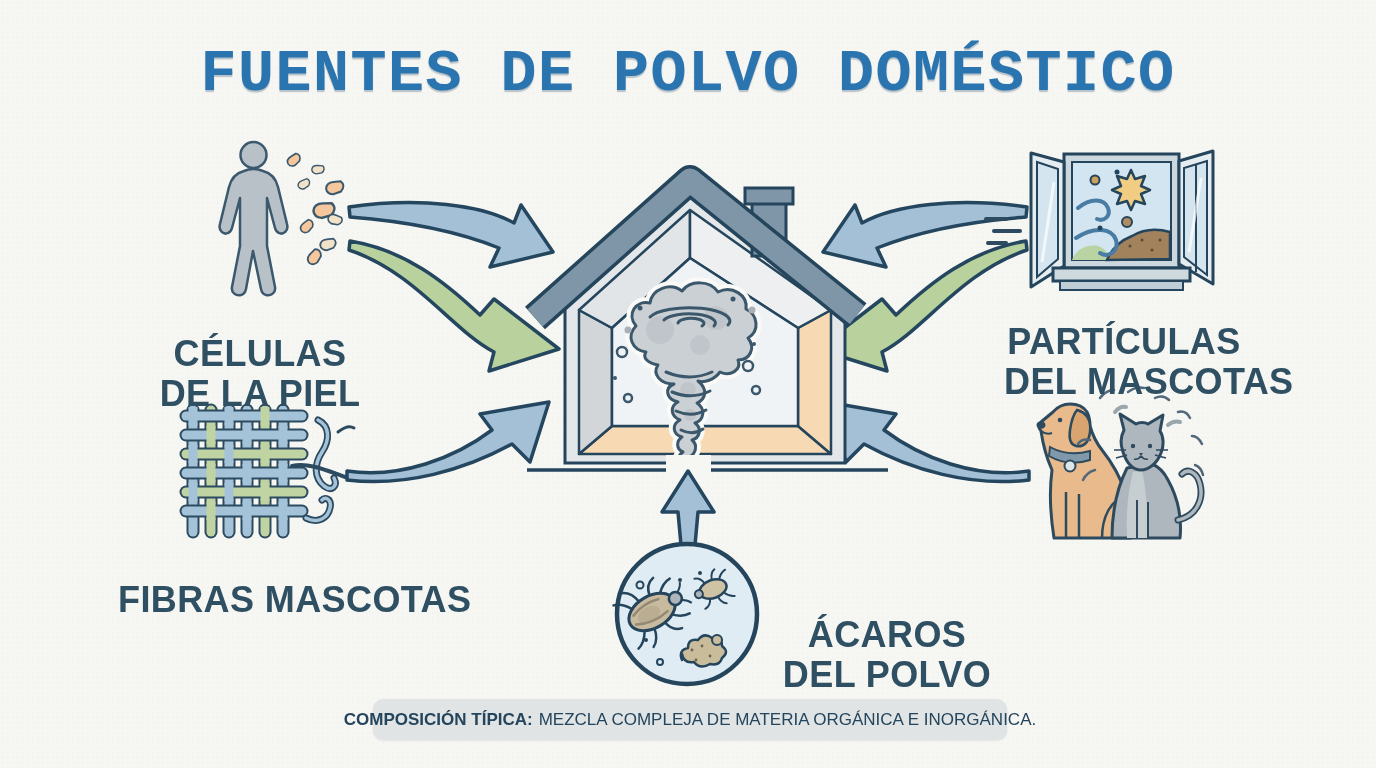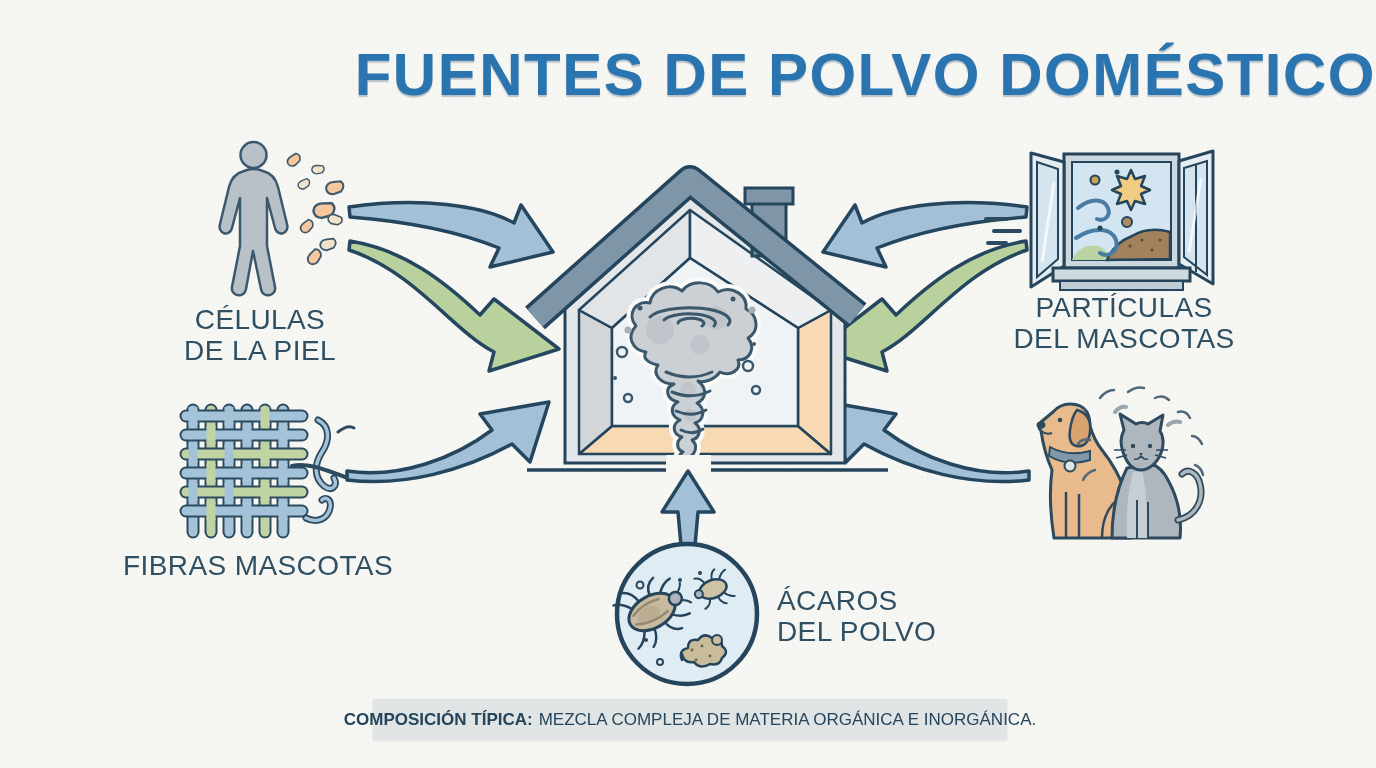--- a/index.html
+++ b/index.html
@@ -4,33 +4,34 @@
 <style>
   html,body{margin:0;padding:0;background:#e8e8e6;}
   .canvas{
     position:relative;width:1376px;height:768px;overflow:hidden;
     background-color:#f6f6f3;
     background-image:radial-gradient(rgba(60,70,80,0.018) 1px, transparent 1px);
     background-size:5px 5px;
     font-family:"Liberation Sans", sans-serif;
   }
   .title{
-    position:absolute;left:0;top:40px;width:1376px;text-align:right;
+    position:absolute;left:0;top:40px;width:1376px;text-align:center;
     font-size:60px;font-weight:700;letter-spacing:1.5px;color:#2a74b0;
     text-shadow:0 2px 1px rgba(30,60,90,0.28);
     white-space:nowrap;
+    font-family:Liberation Mono, monospace;
   }
   .label{
-    position:absolute;color:#2f4f63;font-weight:400;font-size:28px;
-    line-height:1.12;text-align:center;letter-spacing:0.4px;white-space:nowrap;
+    position:absolute;color:#2f4f63;font-weight:700;font-size:36px;
+    line-height:1.12;text-align:center;letter-spacing:0.4px;white-space:nowrap;margin-top:30px;
   }
-  .label.left-align{text-align:left;}
+  .label.left-align{text-align:center;}
   .footer-pill{
     position:absolute;left:373px;top:699px;width:634px;height:41px;
-    background:#e0e4e5;border-radius:0;display:flex;align-items:center;justify-content:center;
+    background:#e0e4e5;border-radius:10px;display:flex;align-items:center;justify-content:center;
     box-shadow:0 1px 2px rgba(0,0,0,0.08);
     font-size:17px;color:#24455c;white-space:nowrap;
   }
   .footer-pill .lead{font-weight:700;}
   .footer-pill .body{font-weight:500;margin-left:6px;text-align:center;}
   .arrow-blue{fill:#a3c0d6;stroke:#24465f;stroke-width:3.5;stroke-linejoin:round;}
   .arrow-green{fill:#b9d29d;stroke:#24465f;stroke-width:3.5;stroke-linejoin:round;}
 </style>
 </head>
 <body>

